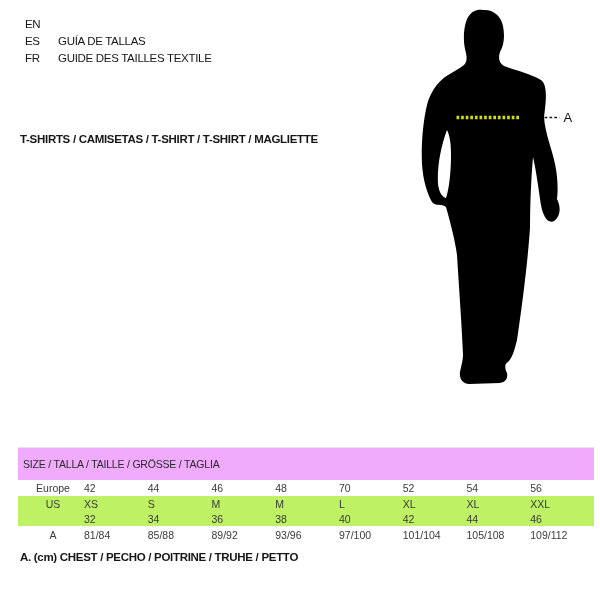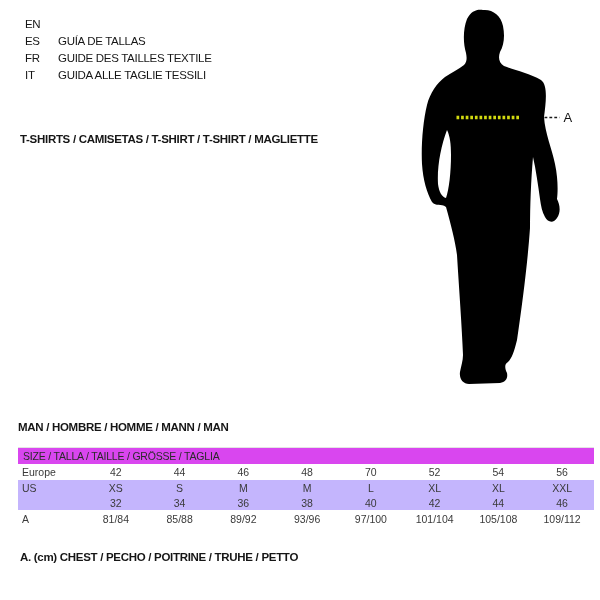--- a/index.html
+++ b/index.html
@@ -29,28 +29,28 @@
     position:absolute; left:18px; top:421px;
     font-weight:bold; font-size:11.5px; letter-spacing:-0.3px; color:#161616;
   }
   
   .size-table {
     position:absolute; left:18px; top:447px; width:576px;
     border-collapse:collapse; table-layout:fixed;
     font-size:10.5px; color:#3a3a3a;
   }
   .size-table th {
-    background:#d946ef; border-top:1px solid #e3e3e3;
+    background:#f0abfc; border-top:1px solid #e3e3e3;
     font-weight:normal; text-align:left; padding:0 0 0 5px;
-    height:16px; font-size:10.5px; color:#2b2b2b; letter-spacing:-0.2px;
+    height:32px; font-size:10.5px; color:#2b2b2b; letter-spacing:-0.2px;
   }
-  .size-table td { height:15px; padding:0; text-align:center; font-weight:normal; }
-  .size-table td.lbl { text-align:left; padding-left:4px; }
+  .size-table td { height:15px; padding:0; text-align:left; font-weight:normal; }
+  .size-table td.lbl { text-align:center; padding-left:4px; }
   .size-table tr.row-0 td { height:16px; }
-  .size-table tr.alt td { background:#c4b5fd; }
+  .size-table tr.alt td { background:#bef264; }
   .size-table tr.row-3 td { height:18px; }
   
   .footnote {
     position:absolute; left:20px; top:551px;
     font-weight:bold; font-size:11.5px; letter-spacing:-0.3px; color:#161616;
   }
 </style>
 </head>
 <body>
 
@@ -60,24 +60,20 @@
     <div class="lang-row">
       <span class="lang-code">EN</span>
     </div>
     <div class="lang-row">
       <span class="lang-code">ES</span>
       <span class="lang-text">GUÍA DE TALLAS</span>
     </div>
     <div class="lang-row">
       <span class="lang-code">FR</span>
       <span class="lang-text">GUIDE DES TAILLES TEXTILE</span>
-    </div>
-    <div class="lang-row">
-      <span class="lang-code">IT</span>
-      <span class="lang-text">GUIDA ALLE TAGLIE TESSILI</span>
     </div>
   </div>
 
   <div class="categories">
     <div>T-SHIRTS / CAMISETAS / T-SHIRT / T-SHIRT / MAGLIETTE</div>
   </div>
 
   <svg class="figure-svg" width="186" height="386" viewBox="412 4 186 386" xmlns="http://www.w3.org/2000/svg">
     <path fill-rule="evenodd" d="M 483 10
              C 492 9 501 15 503 26
@@ -114,21 +110,20 @@
              C 441 146 437 166 438 184
              C 439 192 442 197 446 198
              C 449 190 451 172 451 155
              C 451 144 450 136 447 130
              Z" fill="#000000"></path>
     <line x1="456.5" y1="117.5" x2="519.5" y2="117.5" stroke-width="3.4" stroke-dasharray="2.7 1.9" stroke="#d2da10"></line>
     <line x1="544.5" y1="117.5" x2="559.5" y2="117.5" stroke-width="1.6" stroke-dasharray="2.8 2.1" stroke="#1a1a1a"></line>
     <text x="563.5" y="122" font-size="13" fill="#111111" font-family="Liberation Sans, sans-serif">A</text>
   </svg>
 
-  <div class="section-heading">MAN / HOMBRE / HOMME / MANN / MAN</div>
 
   <table class="size-table">
     <colgroup>
       <col style="width:66px">
       <col>
         <col>
         <col>
         <col>
         <col>
         <col>

